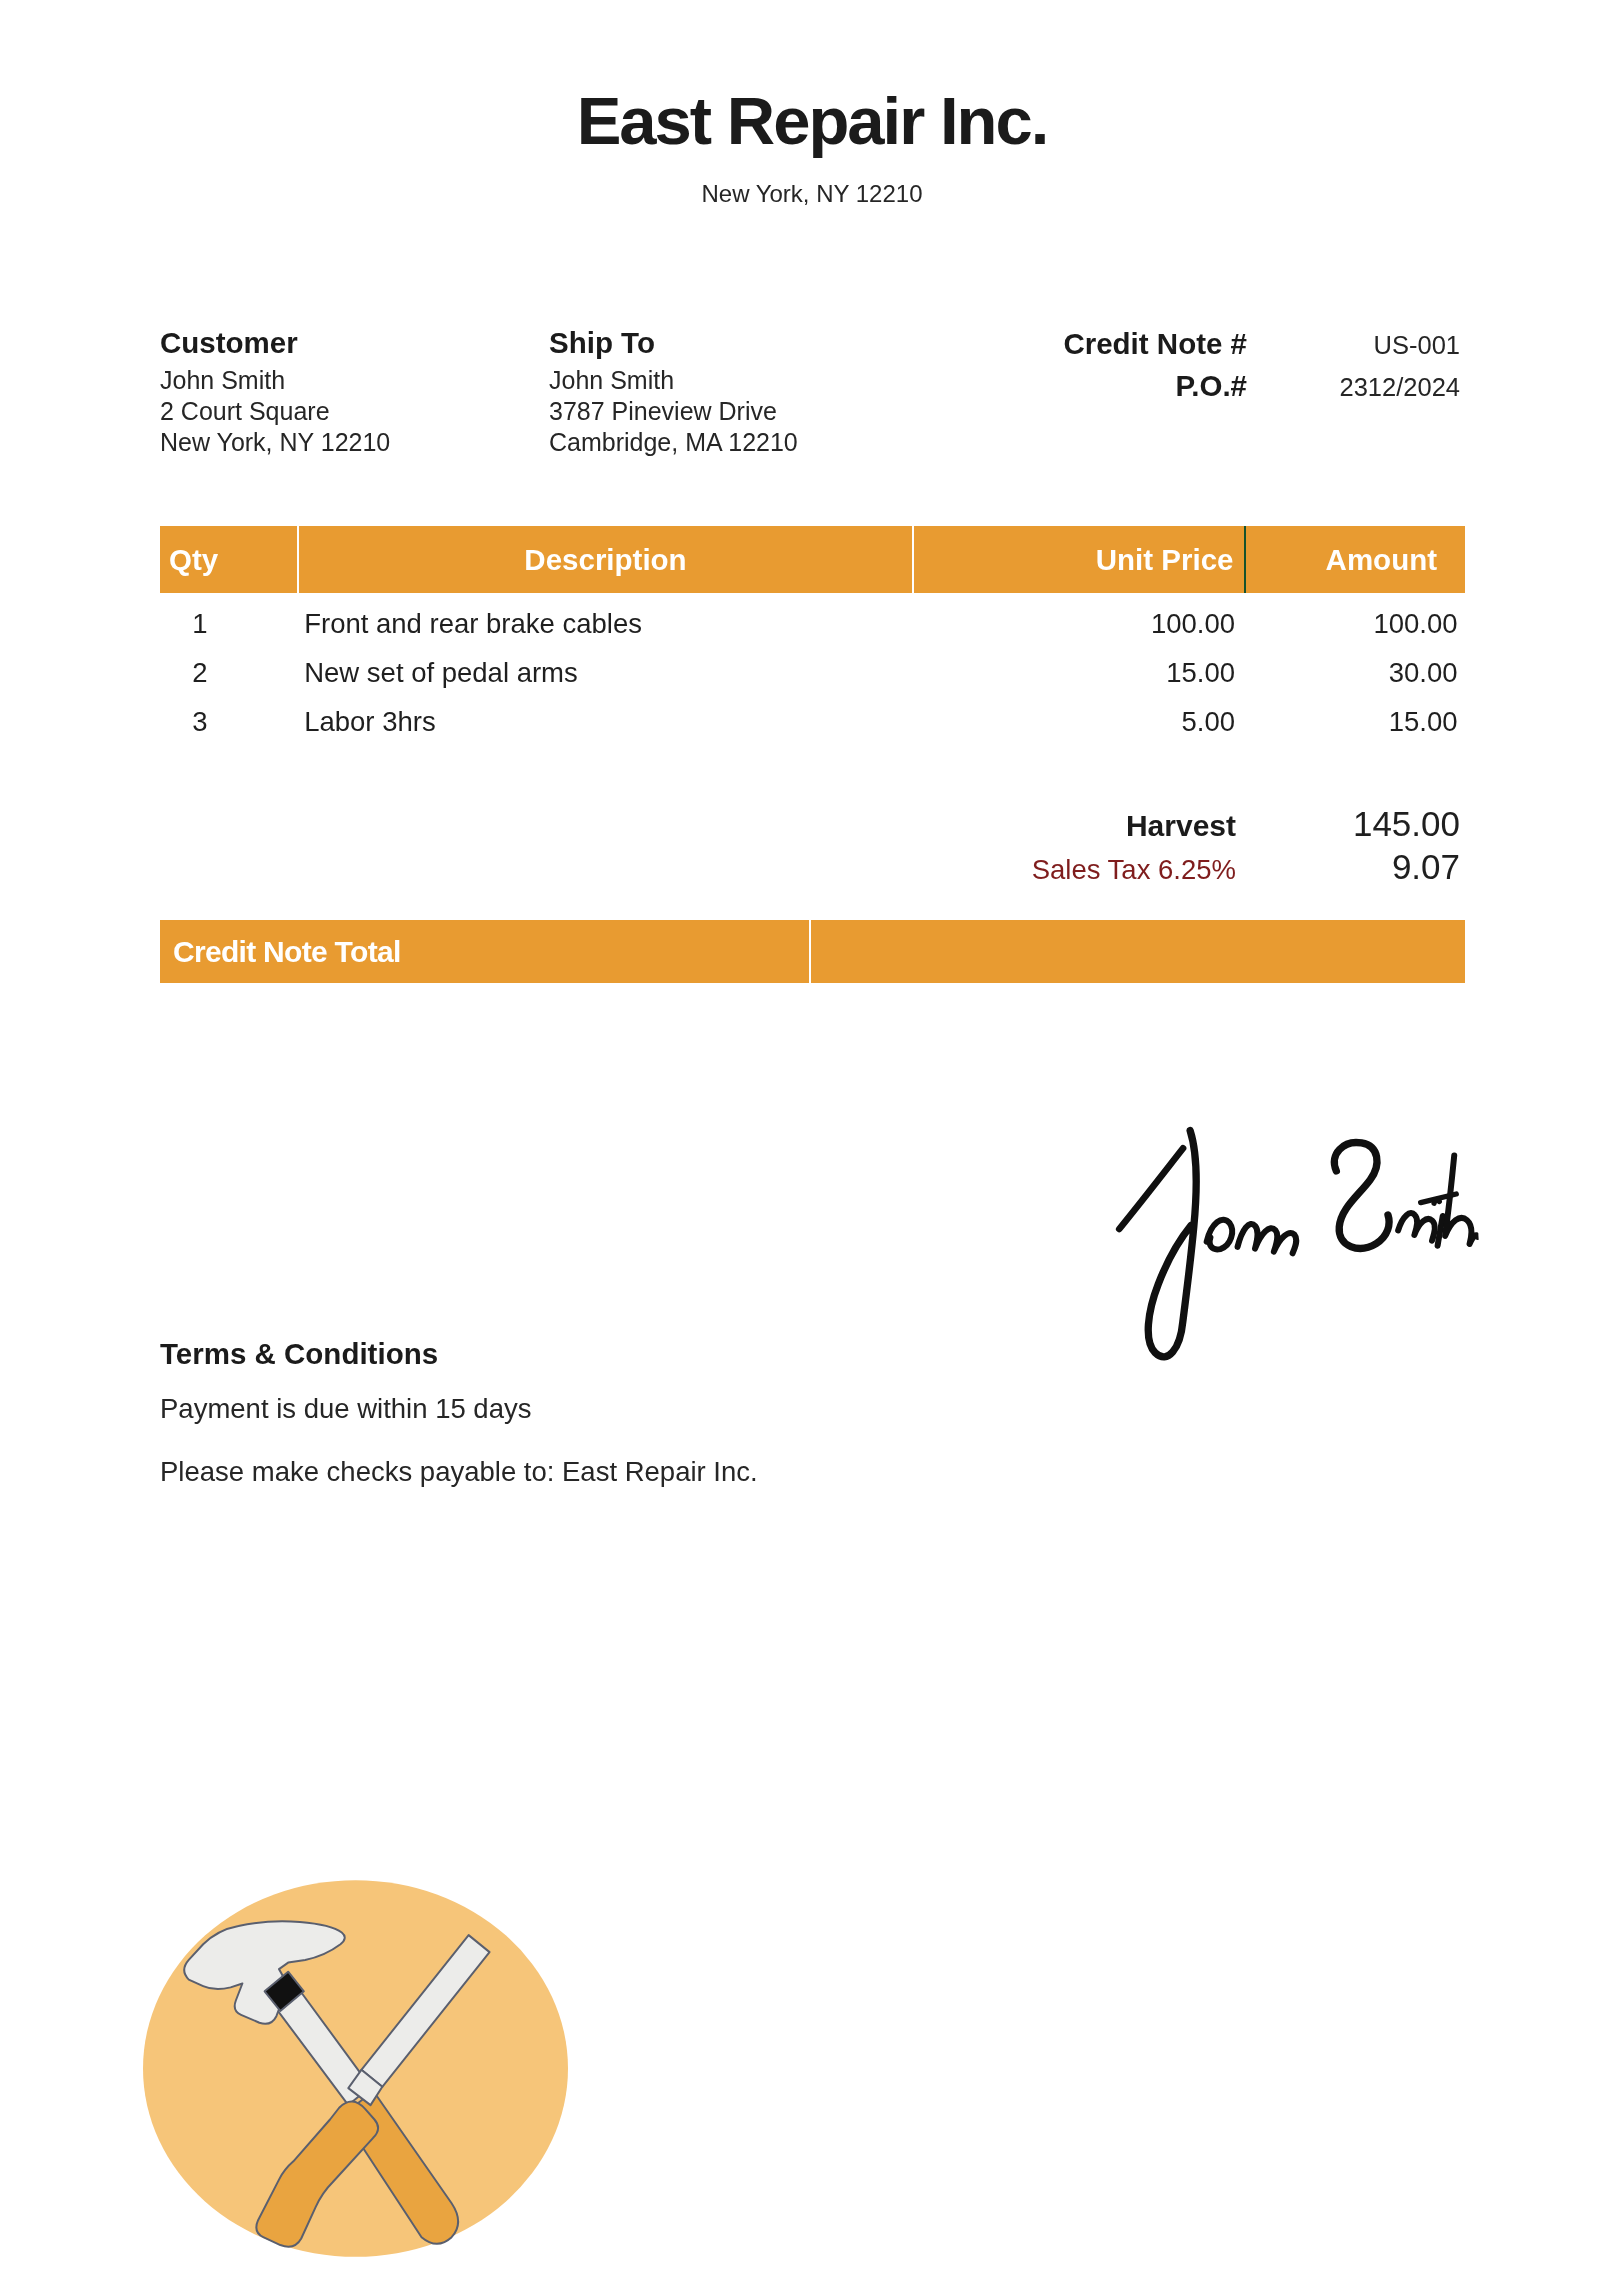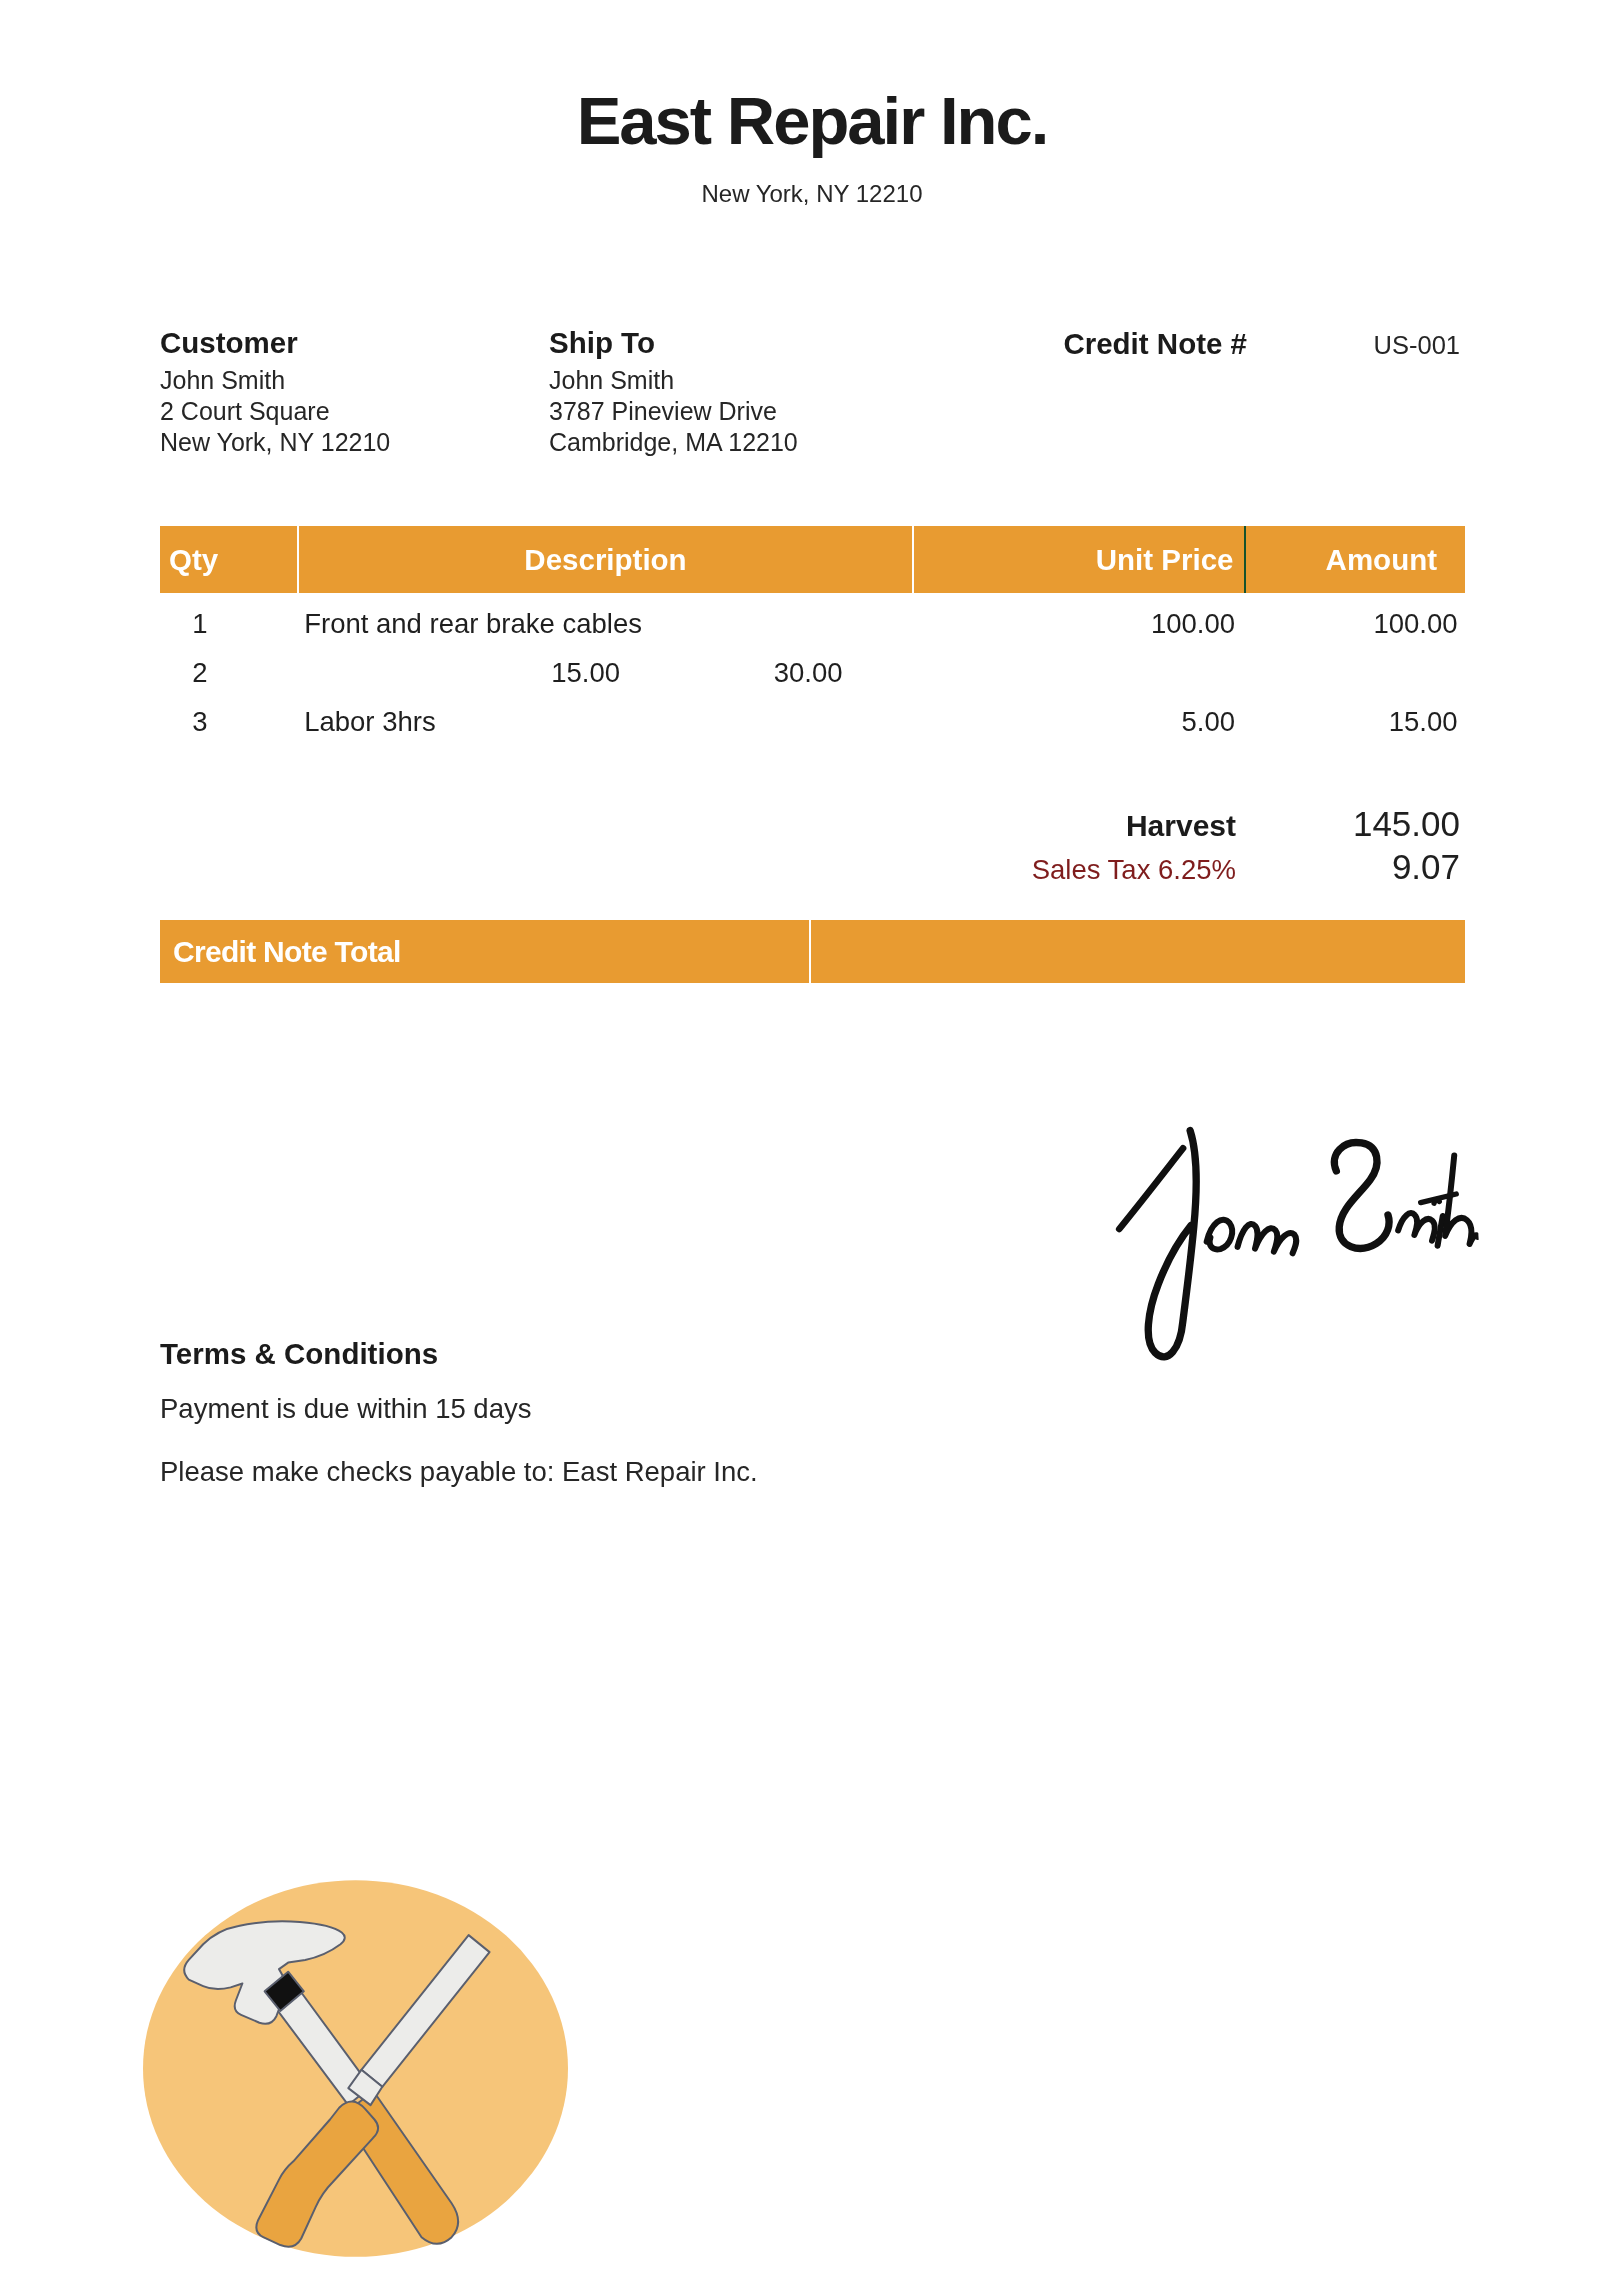--- a/index.html
+++ b/index.html
@@ -116,37 +116,42 @@
       <div>John Smith</div>
       <div>3787 Pineview Drive</div>
       <div>Cambridge, MA 12210</div>
     </div>
   </section>
 
   <div class="meta-row meta-row-1">
     <span class="label">Credit Note #</span>
     <span class="value">US-001</span>
   </div>
+  <div class="meta-row meta-row-2">
+    <span class="label">P.O.#</span>
+    <span class="value">2312/2024</span>
+  </div>
 
   <div class="thead">
     <div class="cell c-qty">Qty</div>
     <div class="cell c-desc">Description</div>
     <div class="cell c-unit">Unit Price</div>
     <div class="cell c-amt">Amount</div>
   </div>
 
   <div class="tbody">
     <div class="trow">
       <div class="qty">1</div>
       <div class="desc">Front and rear brake cables</div>
       <div class="unit">100.00</div>
       <div class="amt">100.00</div>
     </div>
     <div class="trow">
       <div class="qty">2</div>
+      <div class="desc">New set of pedal arms</div>
       <div class="unit">15.00</div>
       <div class="amt">30.00</div>
     </div>
     <div class="trow">
       <div class="qty">3</div>
       <div class="desc">Labor 3hrs</div>
       <div class="unit">5.00</div>
       <div class="amt">15.00</div>
     </div>
   </div>

